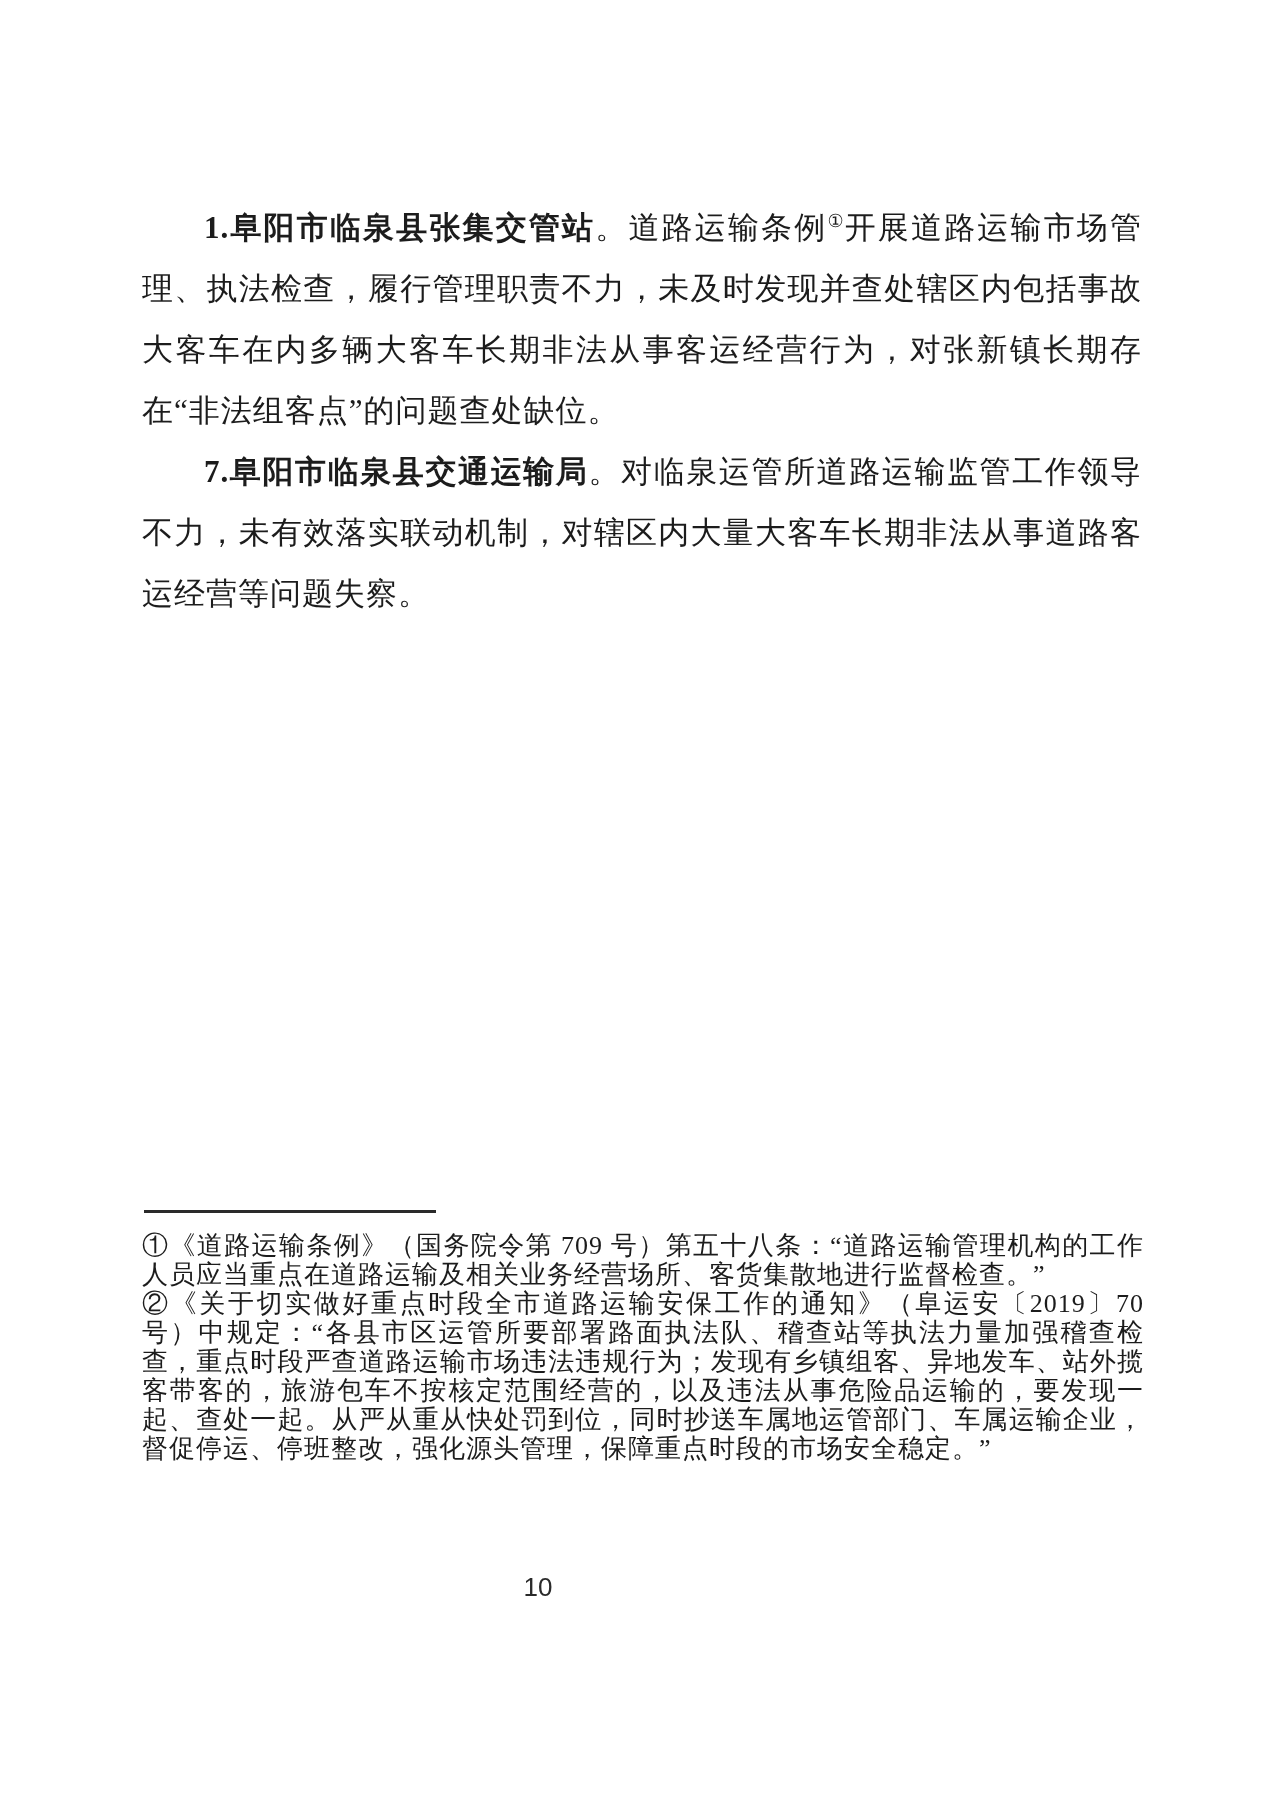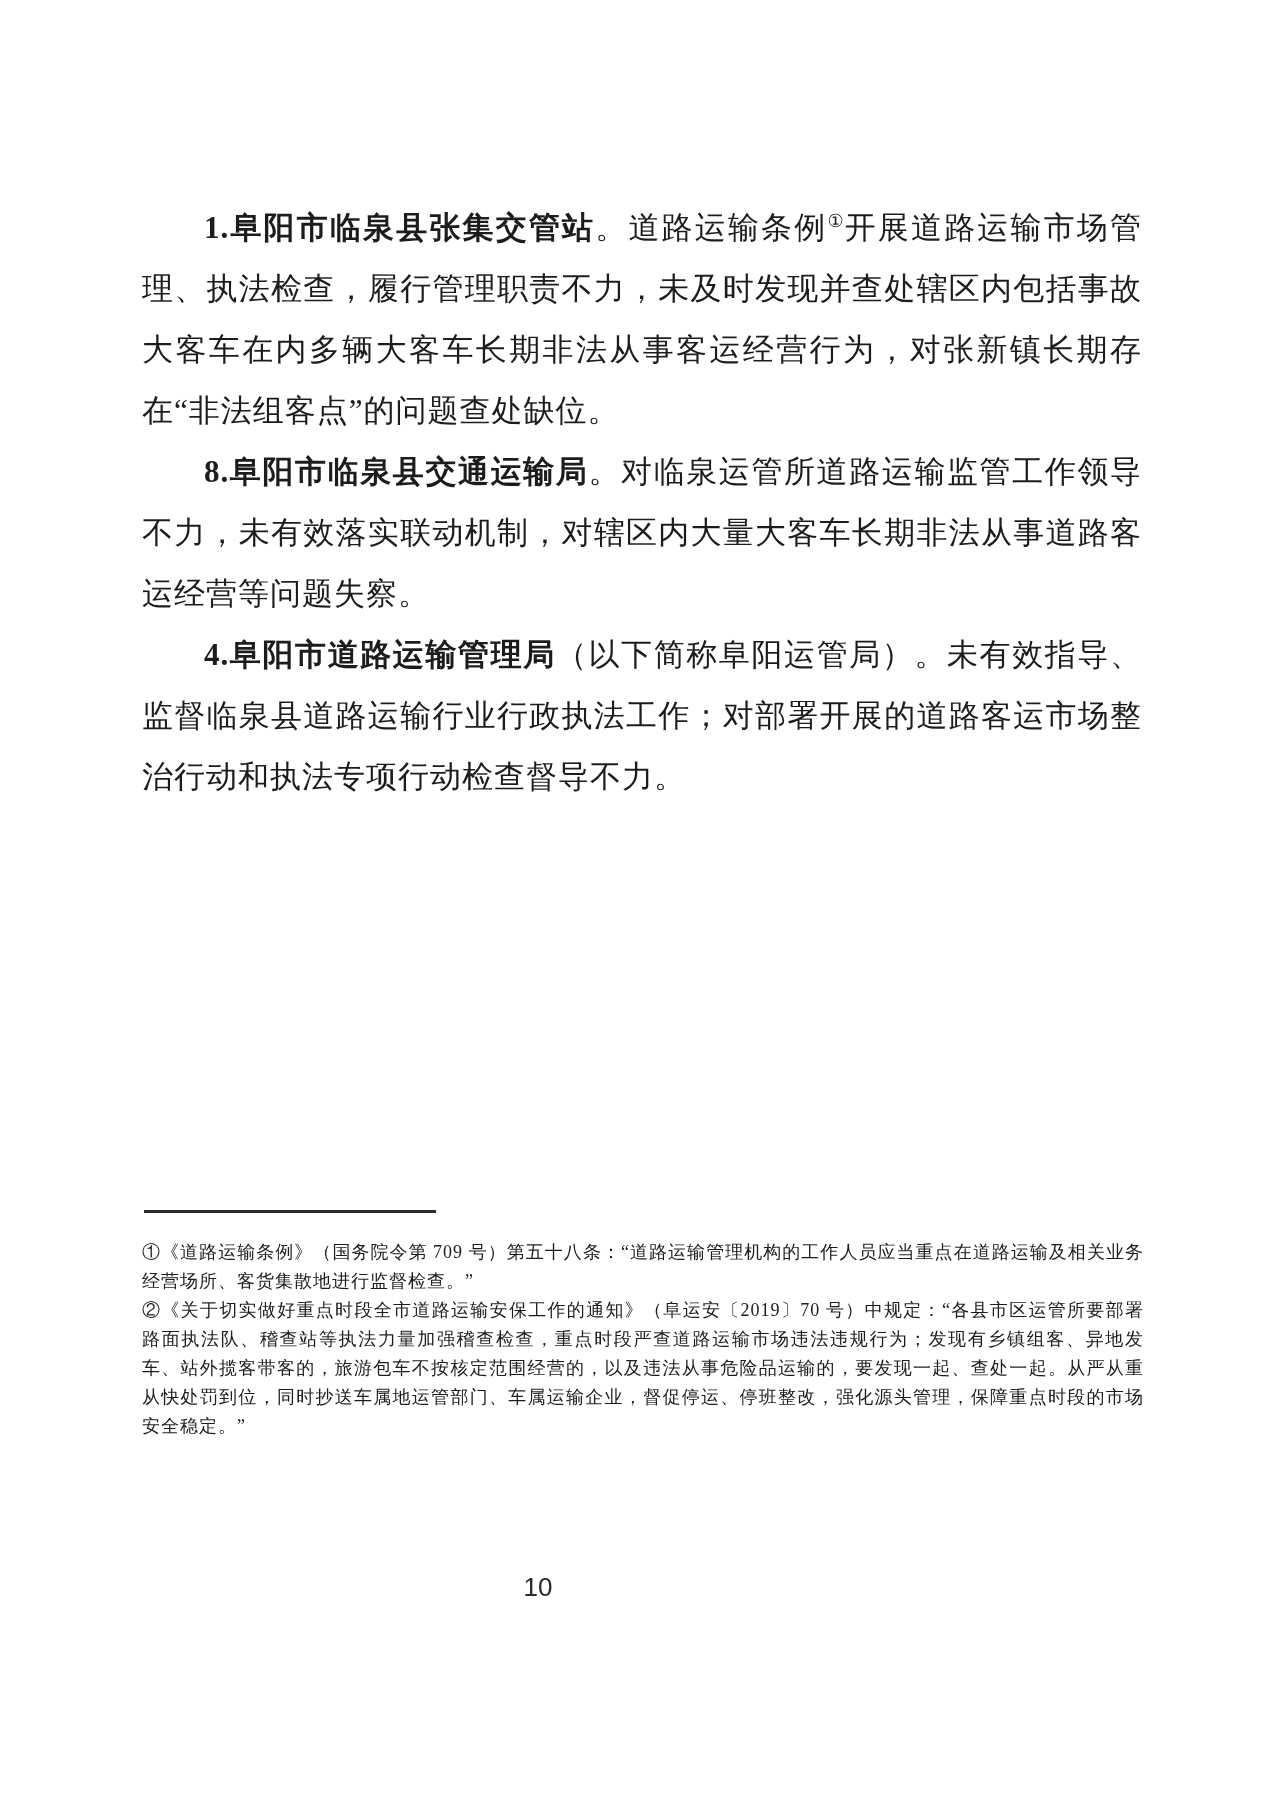--- a/index.html
+++ b/index.html
@@ -48,26 +48,25 @@
     top: 1210px;
     width: 292px;
     height: 0;
     border-top: 3px solid #2a2a2a;
   }
   .footnotes {
     position: absolute;
     left: 142px;
     top: 1231px;
     width: 1002px;
-    font-size: 18px;
+    font-size: 26px;
     line-height: 29px;
     letter-spacing: 1px;
     text-align: justify;
     text-justify: inter-ideograph;
-    margin-top: 7px;
   }
   .footnote {
     margin: 0;
     padding: 0;
   }
   .page-number {
     position: absolute;
     left: 0;
     top: 1572px;
     width: 1076px;
@@ -76,22 +75,21 @@
     font-family: "Liberation Sans", "DejaVu Sans", sans-serif;
     color: #2a2a2a;
   }
 </style>
 </head>
 <body>
 
 <div class="page">
   <div class="body-text">
       <p class="para"><b>1.阜阳市临泉县张集交管站</b><span>。道路运输条例</span><sup>①</sup><span>开展道路运输市场管理、执法检查，履行管理职责不力，未及时发现并查处辖区内包括事故大客车在内多辆大客车长期非法从事客运经营行为，对张新镇长期存在“非法组客点”的问题查处缺位。</span></p>
-      <p class="para"><b>8.阜阳市临泉县交通运输局</b><span>。对临泉运管所道路运输监管工作领导不力，未有效落实联动机制，对辖区内大量大客车长期非法从事道路客运经营等问题失察。</span></p>
-      <p class="para"><b>4.阜阳市道路运输管理局</b><span>（以下简称阜阳运管局）。未有效指导、监督临泉县道路运输行业行政执法工作；对部署开展的道路客运市场整治行动和执法专项行动检查督导不力。</span></p>
+      <p class="para"><b>7.阜阳市临泉县交通运输局</b><span>。对临泉运管所道路运输监管工作领导不力，未有效落实联动机制，对辖区内大量大客车长期非法从事道路客运经营等问题失察。</span></p>
     </div>
   <div class="footnote-rule"></div>
   <div class="footnotes">
       <p class="footnote">①《道路运输条例》（国务院令第 709 号）第五十八条：“道路运输管理机构的工作人员应当重点在道路运输及相关业务经营场所、客货集散地进行监督检查。”</p>
       <p class="footnote">②《关于切实做好重点时段全市道路运输安保工作的通知》（阜运安〔2019〕70 号）中规定：“各县市区运管所要部署路面执法队、稽查站等执法力量加强稽查检查，重点时段严查道路运输市场违法违规行为；发现有乡镇组客、异地发车、站外揽客带客的，旅游包车不按核定范围经营的，以及违法从事危险品运输的，要发现一起、查处一起。从严从重从快处罚到位，同时抄送车属地运管部门、车属运输企业，督促停运、停班整改，强化源头管理，保障重点时段的市场安全稳定。”</p>
     </div>
   <div class="page-number">10</div>
 </div>
 
 </body></html>

